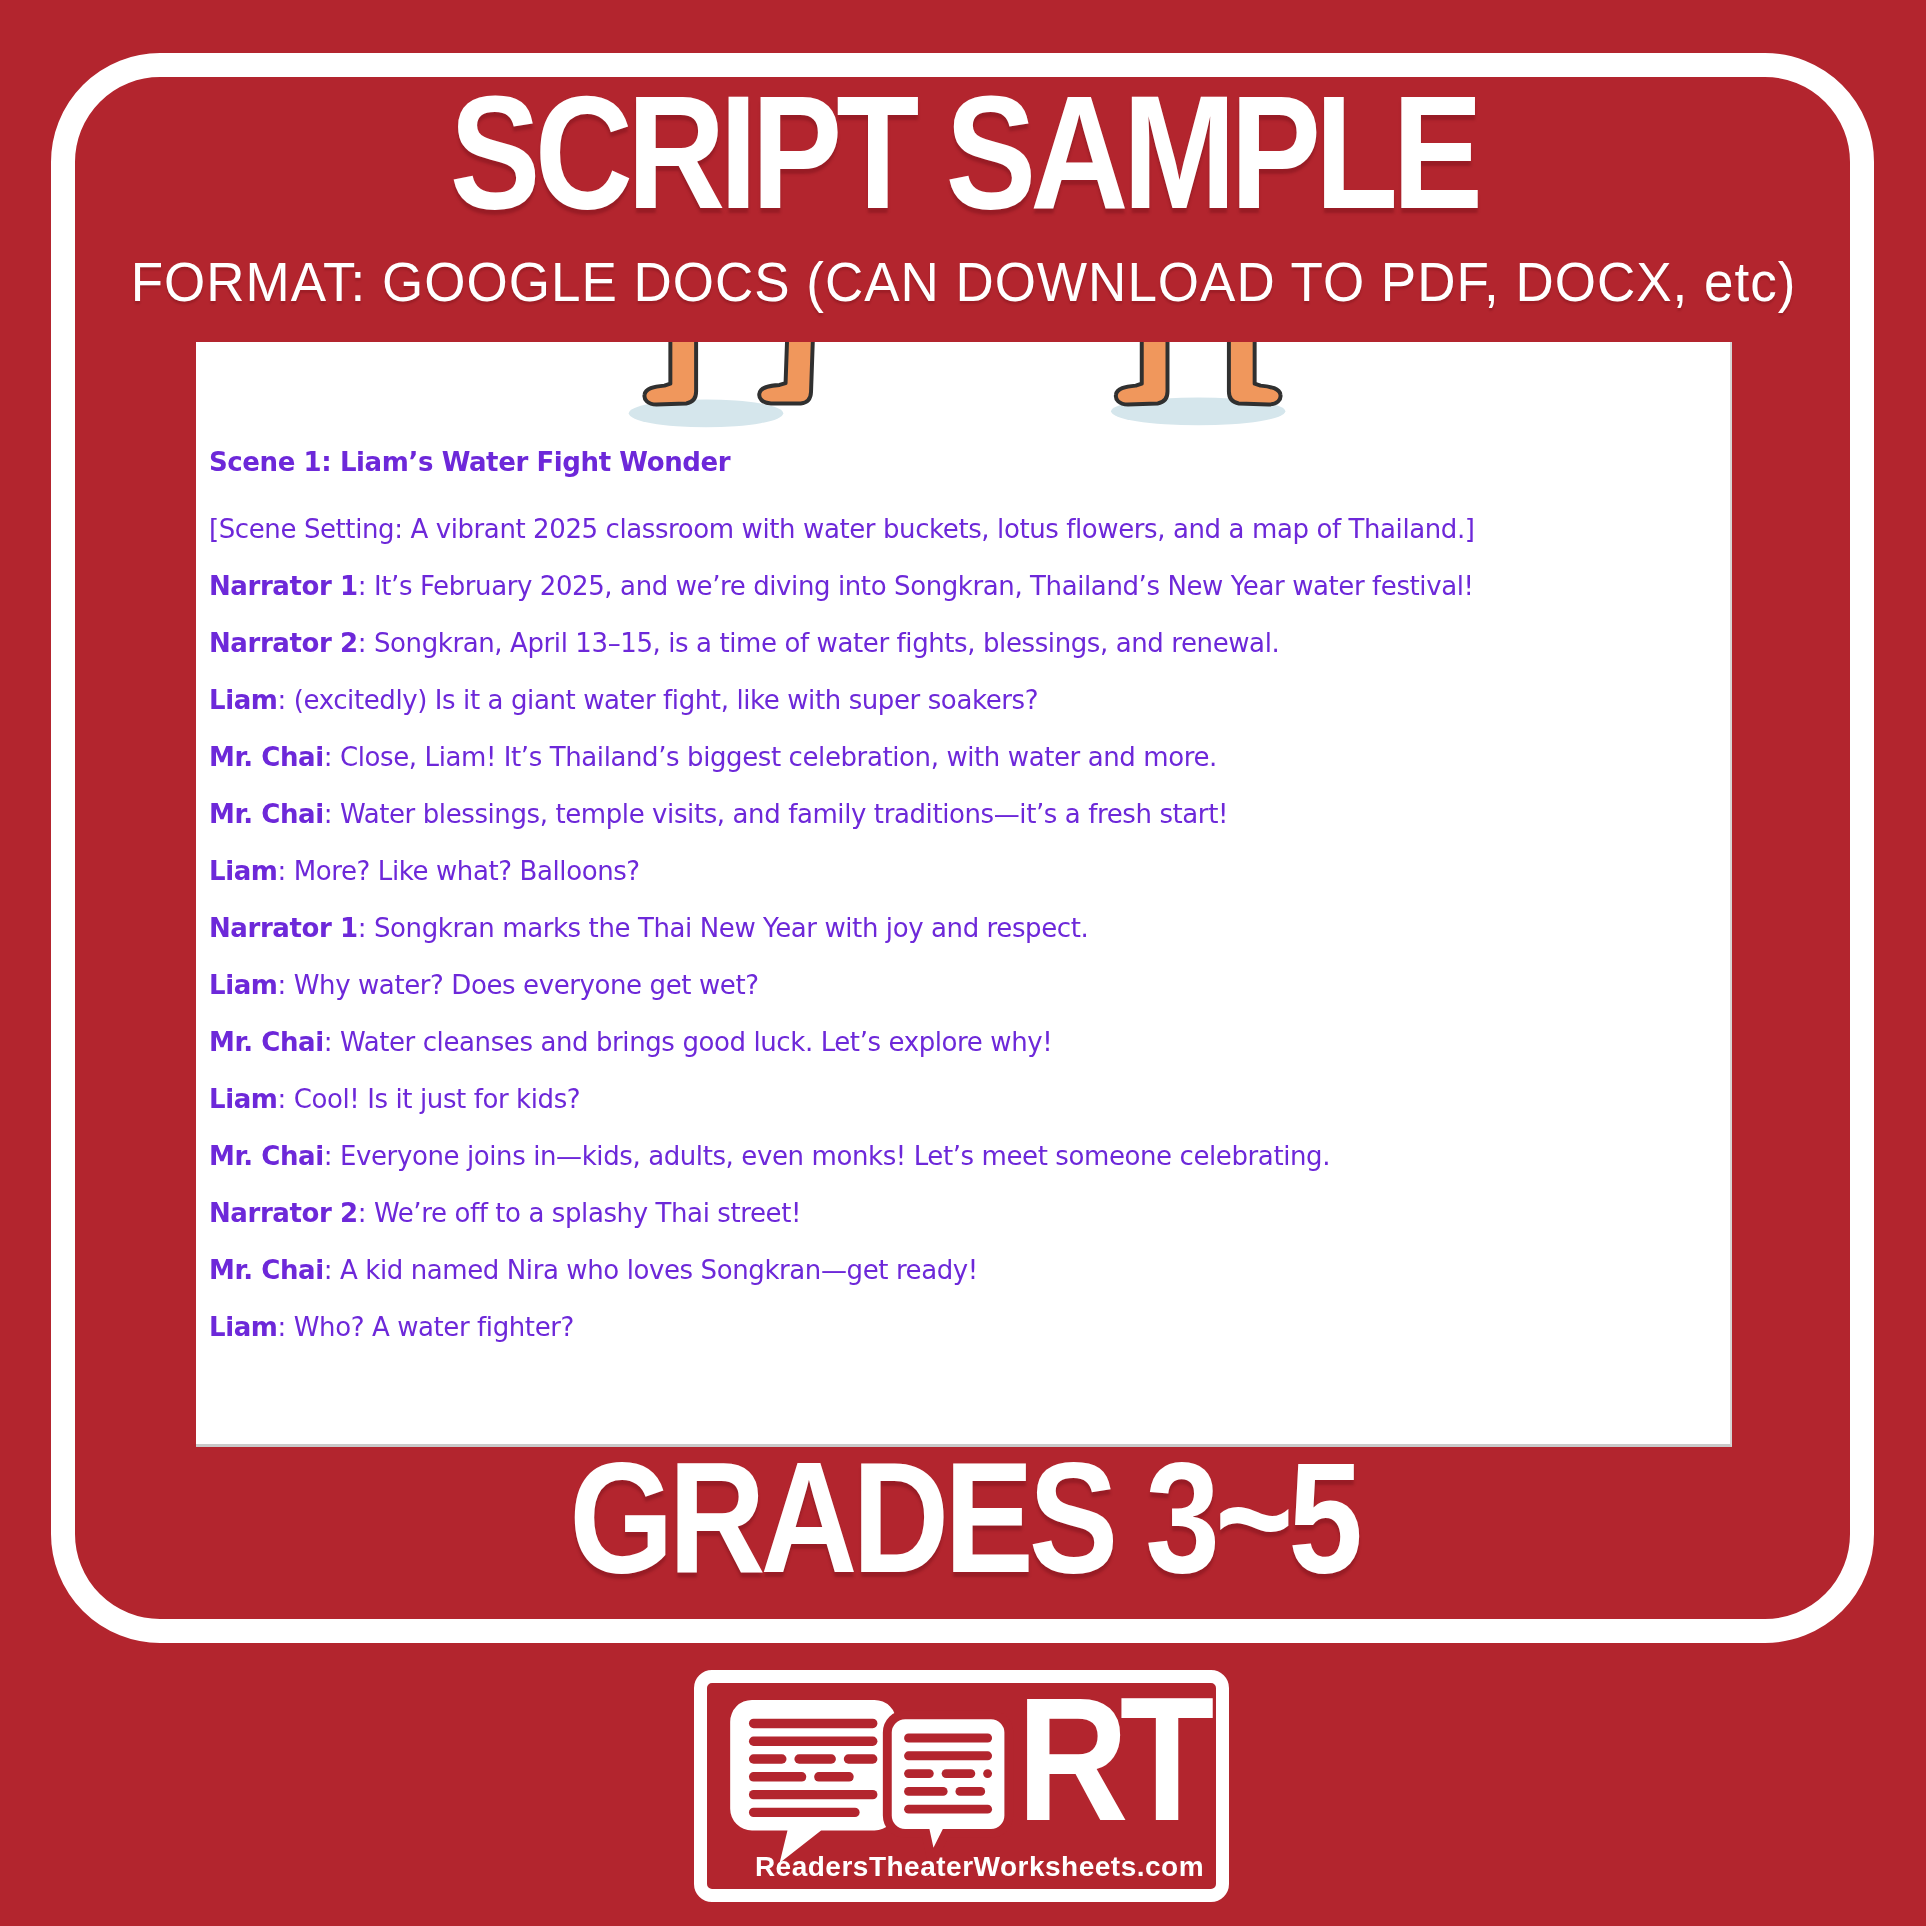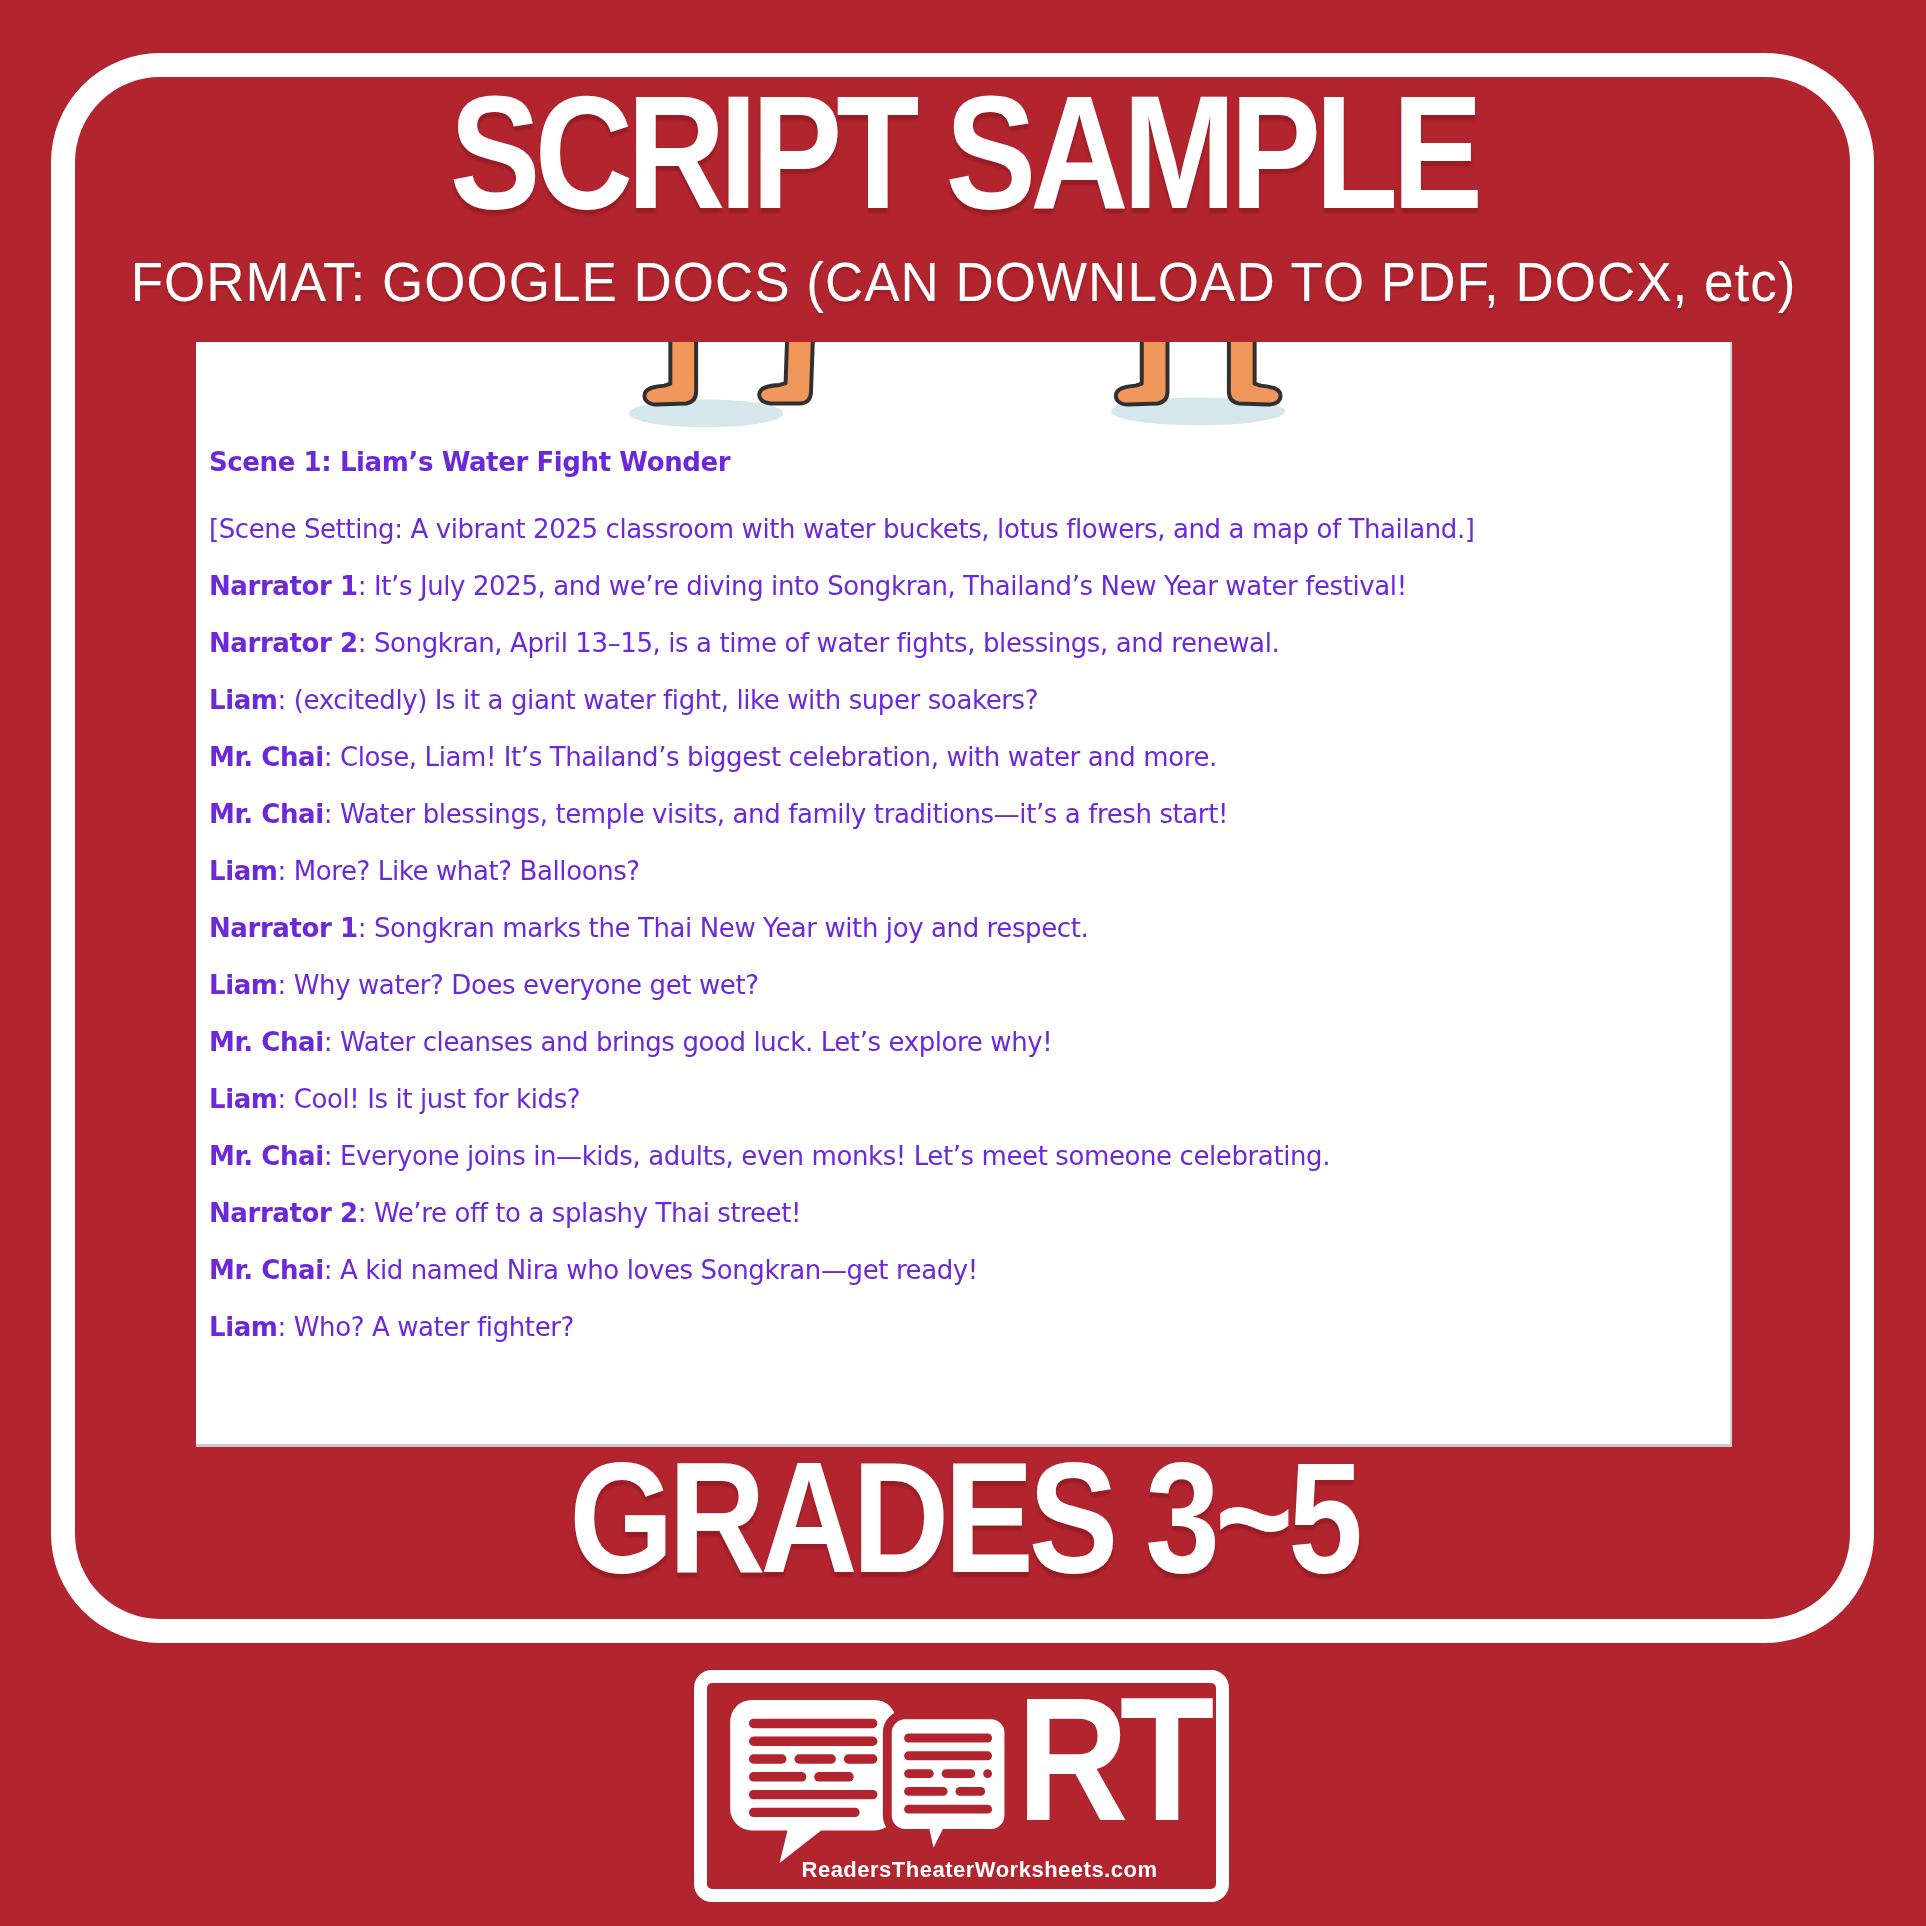--- a/index.html
+++ b/index.html
@@ -51,21 +51,21 @@
     border:13px solid #ffffff;border-radius:18px;
   }
   .logo .bubbles{position:absolute;left:20px;top:14px;}
   .logo .rt{
     position:absolute;right:10px;top:-12px;color:#ffffff;font-weight:bold;
     font-size:176px;line-height:176px;letter-spacing:-10px;
     transform:scaleX(0.88);transform-origin:right top;white-space:nowrap;
   }
   .logo .site{
     position:absolute;left:0;right:0;bottom:6px;text-align:center;
-    color:#ffffff;font-weight:bold;font-size:22px;letter-spacing:0.5px;
+    color:#ffffff;font-weight:bold;font-size:28px;letter-spacing:0.5px;
     white-space:nowrap;
     margin-left:36px;
   }
 </style>
 </head>
 <body>
 
 <div class="frame"></div>
 
 <div class="title">SCRIPT SAMPLE</div>
@@ -84,21 +84,21 @@
       <path transform="translate(610,-6) rotate(2)" d="M 13,0 L 13,56 C 13,63 10,67 3,68 L -27,69 C -36,69 -40,64 -39,59 C -38,53 -30,51 -19,50 L -13,48 L -13,0 Z"></path>
 
       <path transform="translate(968,-6)" d="M 13,0 L 13,56 C 13,63 10,67 3,68 L -27,69 C -36,69 -40,64 -39,59 C -38,53 -30,51 -19,50 L -13,48 L -13,0 Z"></path>
       <path transform="translate(1056,-6) scale(-1,1)" d="M 13,0 L 13,56 C 13,63 10,67 3,68 L -27,69 C -36,69 -40,64 -39,59 C -38,53 -30,51 -19,50 L -13,48 L -13,0 Z"></path>
     </g>
   </svg>
 
   <div class="doc-lines">
     <p class="line heading"><span class="speaker">Scene 1: Liam’s Water Fight Wonder</span><span></span></p>
     <p class="line"><span class="speaker"></span><span>[Scene Setting: A vibrant 2025 classroom with water buckets, lotus flowers, and a map of Thailand.]</span></p>
-    <p class="line"><span class="speaker">Narrator 1</span><span>: It’s July 2025, and we’re diving into Songkran, Thailand’s New Year water festival!</span></p>
+    <p class="line"><span class="speaker">Narrator 1</span><span>: It’s February 2025, and we’re diving into Songkran, Thailand’s New Year water festival!</span></p>
     <p class="line"><span class="speaker">Narrator 2</span><span>: Songkran, April 13–15, is a time of water fights, blessings, and renewal.</span></p>
     <p class="line"><span class="speaker">Liam</span><span>: (excitedly) Is it a giant water fight, like with super soakers?</span></p>
     <p class="line"><span class="speaker">Mr. Chai</span><span>: Close, Liam! It’s Thailand’s biggest celebration, with water and more.</span></p>
     <p class="line"><span class="speaker">Mr. Chai</span><span>: Water blessings, temple visits, and family traditions—it’s a fresh start!</span></p>
     <p class="line"><span class="speaker">Liam</span><span>: More? Like what? Balloons?</span></p>
     <p class="line"><span class="speaker">Narrator 1</span><span>: Songkran marks the Thai New Year with joy and respect.</span></p>
     <p class="line"><span class="speaker">Liam</span><span>: Why water? Does everyone get wet?</span></p>
     <p class="line"><span class="speaker">Mr. Chai</span><span>: Water cleanses and brings good luck. Let’s explore why!</span></p>
     <p class="line"><span class="speaker">Liam</span><span>: Cool! Is it just for kids?</span></p>
     <p class="line"><span class="speaker">Mr. Chai</span><span>: Everyone joins in—kids, adults, even monks! Let’s meet someone celebrating.</span></p>

